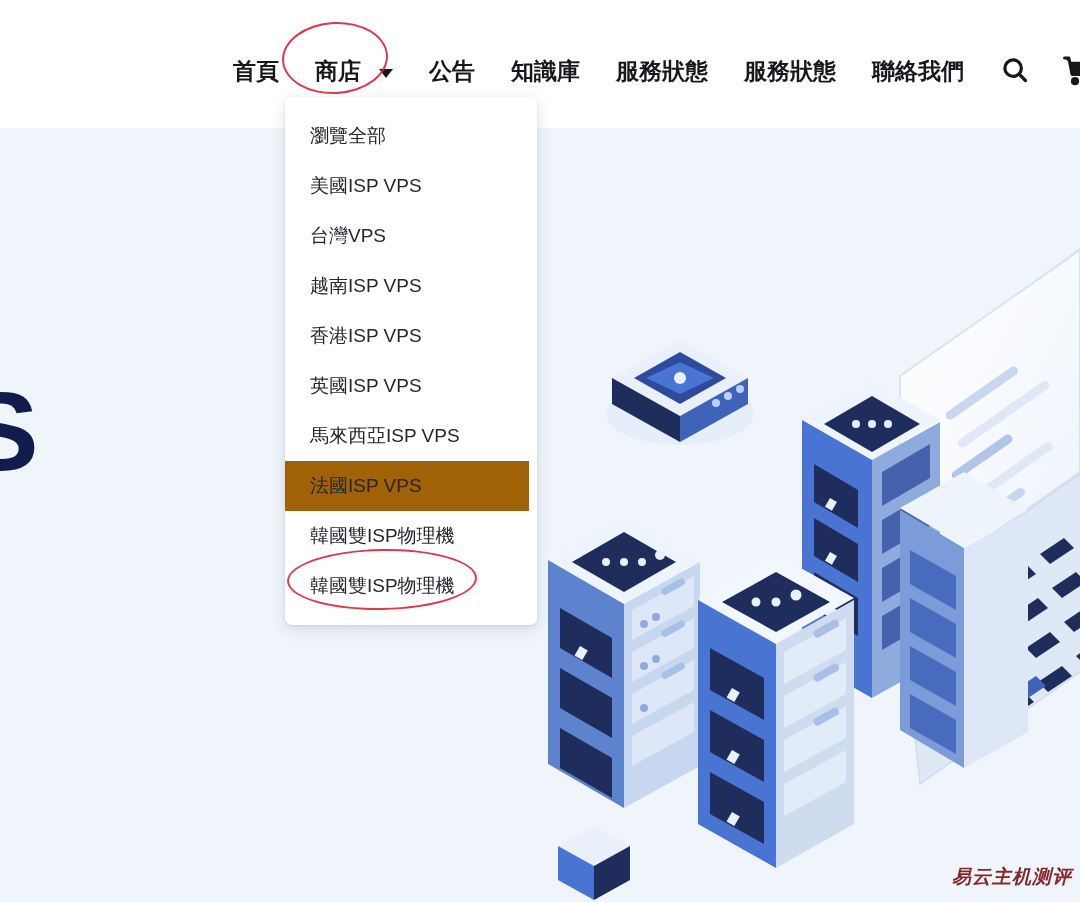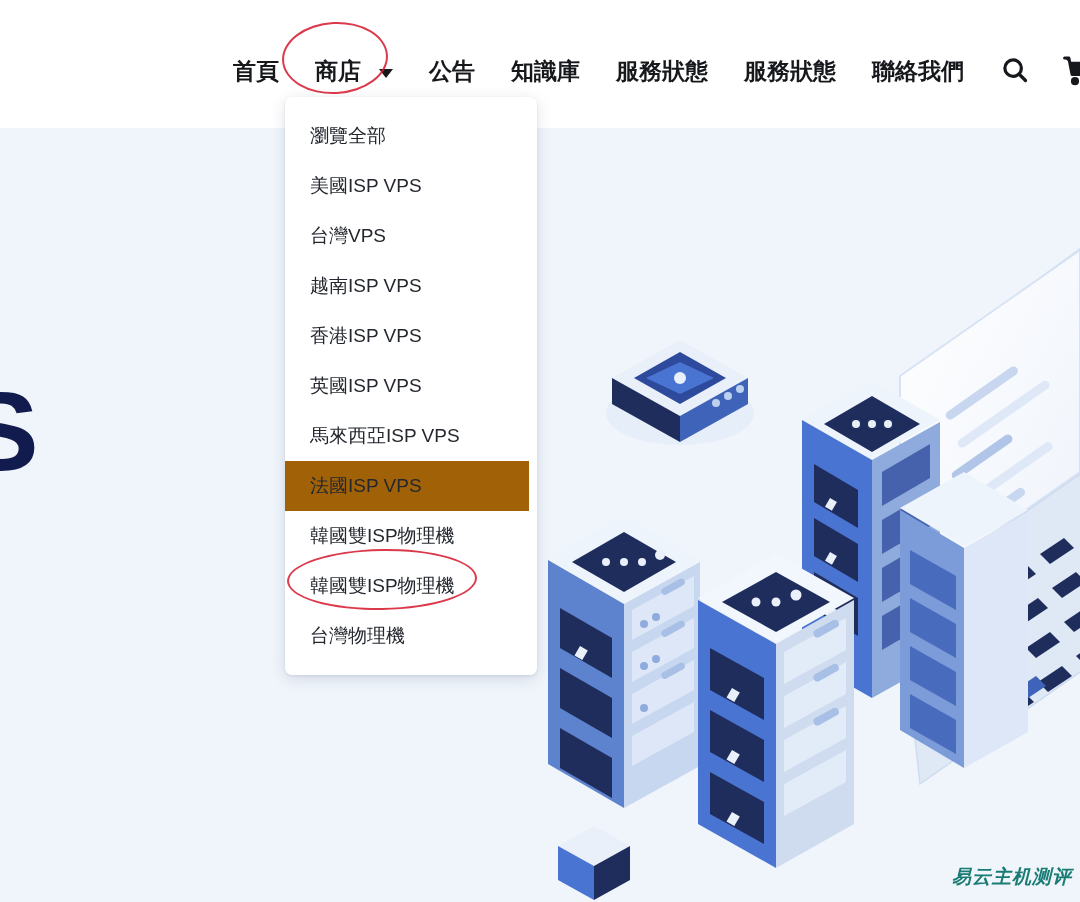--- a/index.html
+++ b/index.html
@@ -158,21 +158,21 @@
   }
 
   
   #watermark {
     position: absolute;
     right: 8px;
     bottom: 12px;
     font-size: 19px;
     font-weight: 700;
     font-style: italic;
-    color: #0f766e;
+    color: #7f1d1d;
     letter-spacing: 1px;
     z-index: 90;
     user-select: none;
     white-space: nowrap;
     opacity: 0.95;
     margin-top: 20px;
   }
 </style>
 </head>
 <body>
@@ -439,21 +439,18 @@
   </div>
   <div class="dropdown-item is-hovered">
     <span>法國ISP VPS</span>
   </div>
   <div class="dropdown-item">
     <span>韓國雙ISP物理機</span>
   </div>
   <div class="dropdown-item">
     <span>韓國雙ISP物理機</span>
   </div>
-  <div class="dropdown-item">
-    <span>台灣物理機</span>
-  </div>
 </div>
 
 <div class="annotation-ellipse" id="annotation-shop"></div>
 <div class="annotation-ellipse" id="annotation-france"></div>
 
 <div id="watermark">易云主机测评</div>
 
 </body></html>

